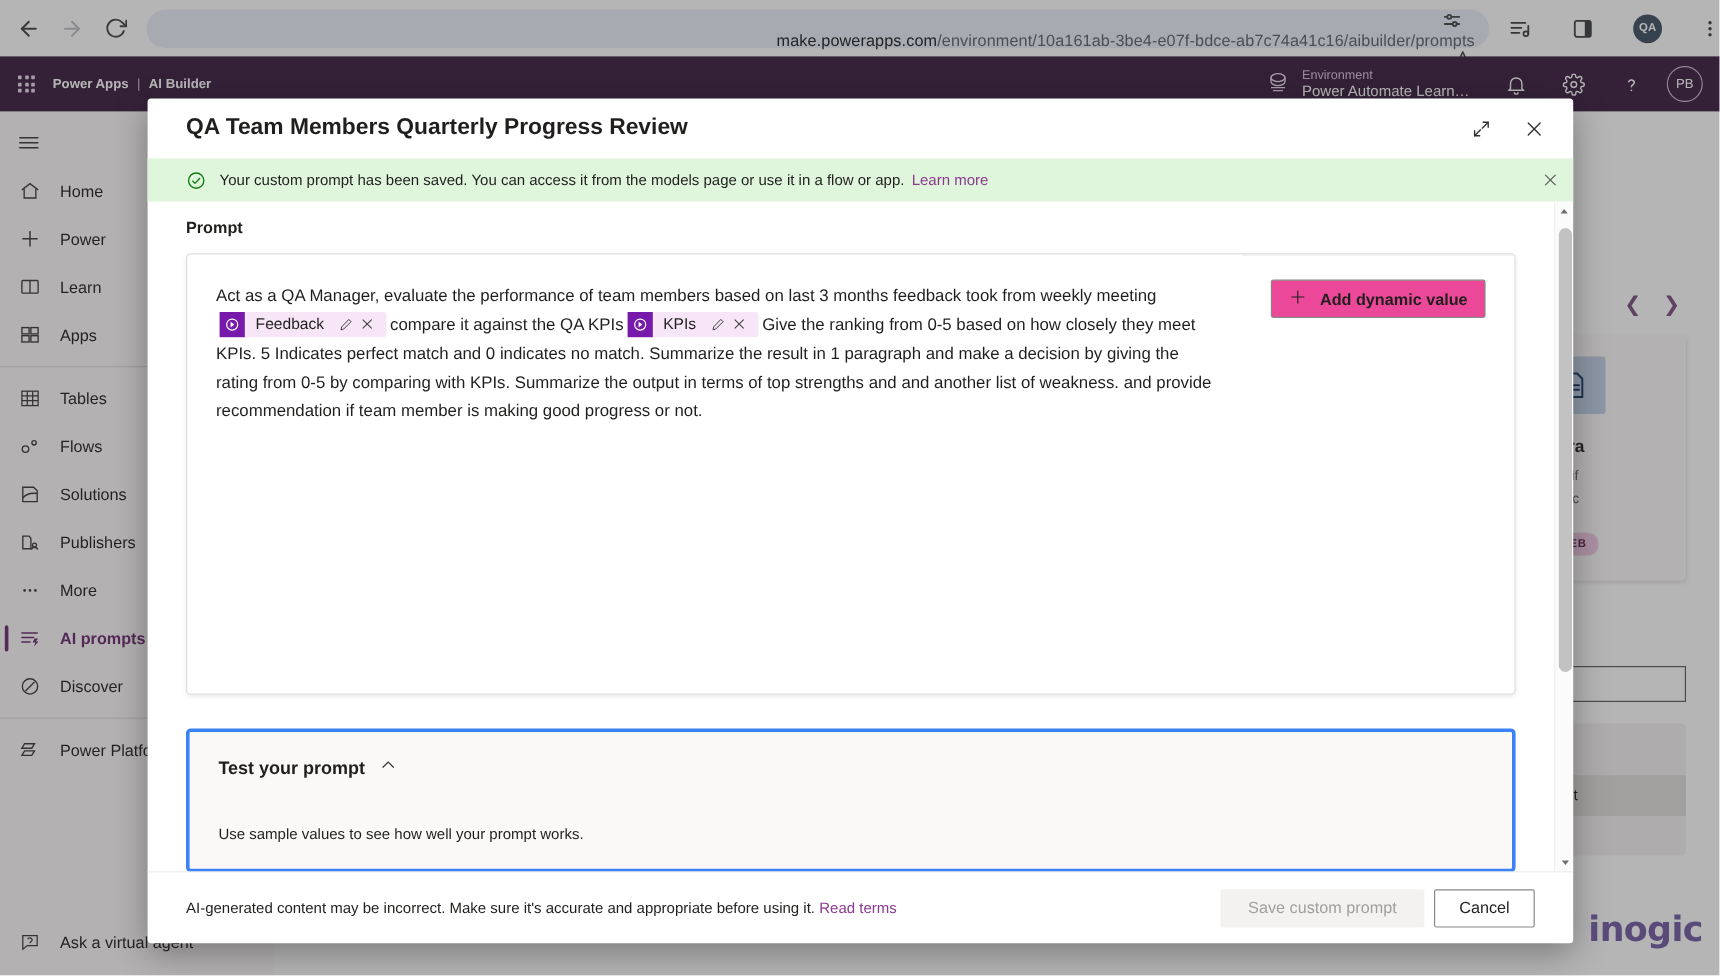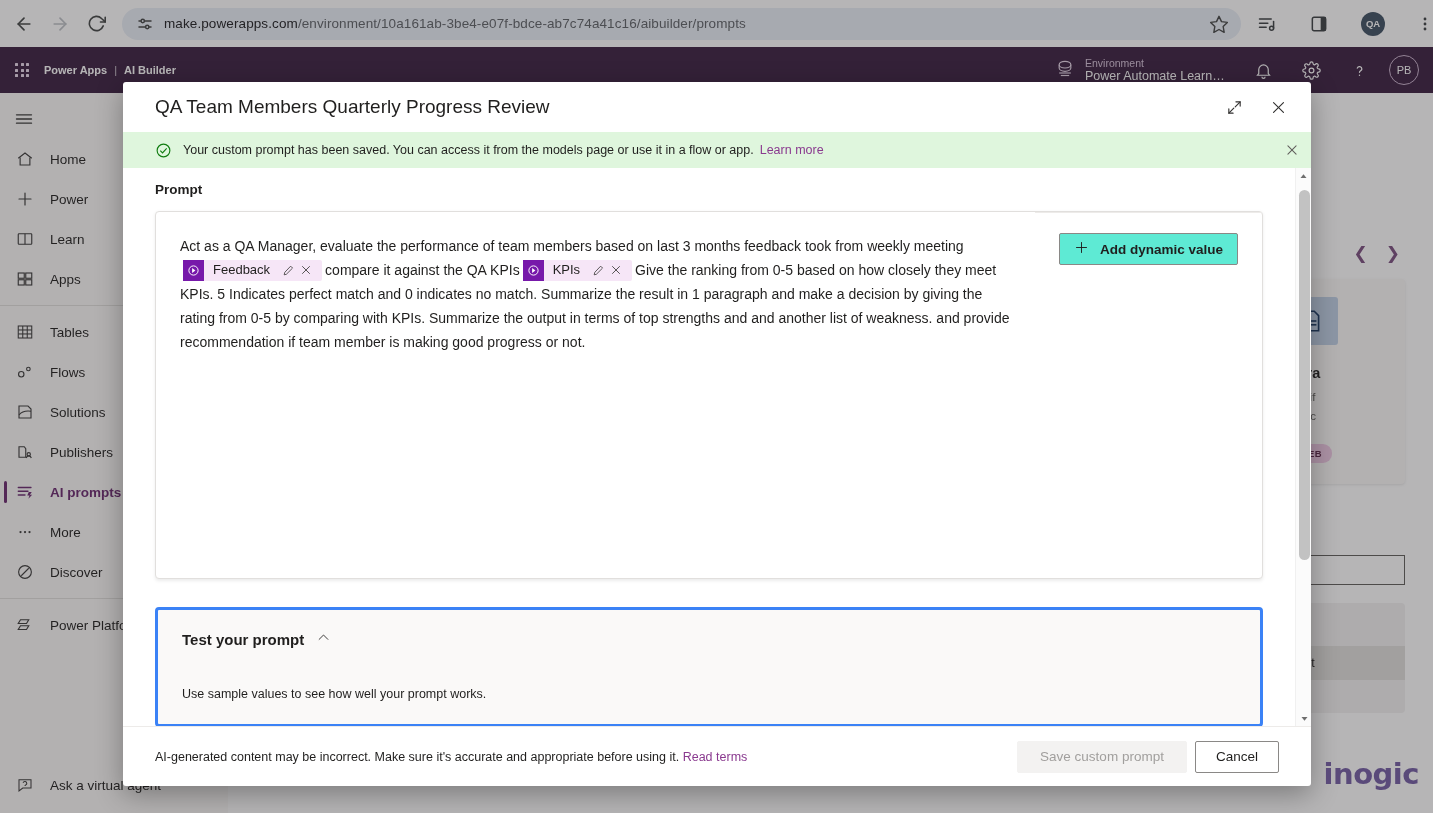--- a/index.html
+++ b/index.html
@@ -22,21 +22,21 @@
     width: 32px; height: 32px; border-radius: 50%;
     display: flex; align-items: center; justify-content: center;
     color: #444746; cursor: pointer;
   }
   .nav-btn svg { display:block; }
   .nav-btn.disabled { color: #bdc1c6; }
   .omnibox {
     margin-left: 10px;
     height: 32px; width: 1135px;
     background: #e9eef6; border-radius: 16px;
-    display: flex; align-items: center; padding: 0 12px 0 14px;
+    display: flex; align-items: flex-end; padding: 0 12px 0 14px; flex-direction: column;
   }
   .omni-icon { width: 18px; height: 18px; color: #444746; margin-right: 10px; flex: none; }
   .url-text {
     font-size: 13.5px; color: #5f6368; white-space: nowrap;
     letter-spacing: 0.1px;
   }
   .url-text .host { color: #202124; }
   .star-btn { margin-left: auto; width: 20px; height: 20px; color: #444746; cursor: pointer; }
   .chrome-right { display: flex; align-items: center; gap: 32px; padding-left: 16px; }
   .chrome-ico { width: 20px; height: 20px; color: #3c4043; cursor: pointer; }
@@ -137,21 +137,21 @@
   
   .modal {
     position: absolute; left: 123px; top: 82px; width: 1188px; height: 704px;
     background: #ffffff; border-radius: 3px; z-index: 60;
     box-shadow: 0 8px 28px rgba(0,0,0,.32);
     display: flex; flex-direction: column;
   }
   .modal-head {
     height: 50px; display: flex; align-items: center; padding: 0 18px 0 32px; flex: none;
   }
-  .modal-title { font-size: 19px; font-weight: normal; color: #201f1e; }
+  .modal-title { font-size: 19px; font-weight: bold; color: #201f1e; }
   .modal-head-actions { margin-left: auto; display: flex; align-items: center; gap: 14px; }
   .head-ico { width: 30px; height: 30px; display:flex; align-items:center; justify-content:center; color:#323130; cursor:pointer; }
 
   .banner {
     margin: 0 0 0 0; height: 36px; background: #dff6dd;
     display: flex; align-items: center; padding: 0 12px 0 32px; flex: none;
   }
   .banner-ico { color: #107c10; margin-right: 11px; display:flex; }
   .banner-txt { font-size: 12.5px; color: #201f1e; }
   .banner-link { color: #8a3a8f; text-decoration: none; margin-left: 6px; font-size: 12.5px; cursor: pointer; }
@@ -180,21 +180,21 @@
     width: 21px; height: 21px; background: #7719aa; color:#fff;
     display:flex; align-items:center; justify-content:center; flex:none;
   }
   .chip-label { font-size: 13px; color: #201f1e; padding: 0 9px; }
   .chip-act { width: 18px; display:flex; align-items:center; justify-content:center; color:#3b3a39; cursor:pointer; }
   .chip-act.last { margin-right: 7px; }
 
   .prompt-foot { border-top: 1px solid #edebe9; padding: 20px 24px; }
   .add-dyn {
     display: inline-flex; align-items: center; gap: 11px;
-    border: 1px solid #8a8886; background: #5eead4; border-radius: 2px;
+    border: 1px solid #8a8886; background: #ec4899; border-radius: 2px;
     height: 32px; padding: 0 14px; font-size: 13.5px; font-weight: 600; color: #201f1e;
     cursor: pointer;
   }
 
   .test-card {
     margin-top: 28px; background: #faf9f8; border: 3px solid #3b82f6; border-radius: 4px;
     height: 120px; padding: 20px 24px;
   }
   .test-head { display: flex; align-items: center; gap: 12px; cursor: pointer; }
   .test-title { font-size: 15px; font-weight: 600; color: #201f1e; }
@@ -437,40 +437,40 @@
   <div class="nav-item">
     <span class="nav-ico">
         <svg width="18" height="18" viewBox="0 0 24 24" fill="none" stroke="currentColor" stroke-width="1.5">
           <path d="M4 5h7l2 2.5h0V19H4z"></path>
           <circle cx="17" cy="15" r="2.2"></circle>
           <path d="M13.6 20c.4-1.7 1.8-2.6 3.4-2.6s3 .9 3.4 2.6"></path>
         </svg>
       </span>
     <span>Publishers</span>
   </div>
+  <div class="nav-item">
+    <span class="nav-ico">
+        <svg width="18" height="18" viewBox="0 0 24 24" fill="currentColor">
+          <circle cx="6" cy="12" r="1.5"></circle>
+          <circle cx="12" cy="12" r="1.5"></circle>
+          <circle cx="18" cy="12" r="1.5"></circle>
+        </svg>
+      </span>
+    <span>More</span>
+  </div>
   <div class="nav-item active">
     <span class="nav-ico">
         <svg width="18" height="18" viewBox="0 0 24 24" stroke="currentColor" stroke-width="1.7" stroke-linecap="round">
           <line x1="3" y1="6" x2="20" y2="6"></line>
           <line x1="3" y1="11" x2="16" y2="11"></line>
           <line x1="3" y1="16" x2="12" y2="16"></line>
           <polygon points="17,12 21,12 18.5,15.5 21.5,15.5 16.5,21 18,16.5 15,16.5" fill="currentColor" stroke="none"></polygon>
         </svg>
       </span>
     <span>AI prompts</span>
-  </div>
-  <div class="nav-item">
-    <span class="nav-ico">
-        <svg width="18" height="18" viewBox="0 0 24 24" fill="currentColor">
-          <circle cx="6" cy="12" r="1.5"></circle>
-          <circle cx="12" cy="12" r="1.5"></circle>
-          <circle cx="18" cy="12" r="1.5"></circle>
-        </svg>
-      </span>
-    <span>More</span>
   </div>
   <div class="nav-item">
     <span class="nav-ico">
         <svg width="18" height="18" viewBox="0 0 24 24" fill="none" stroke="currentColor" stroke-width="1.5">
           <circle cx="12" cy="12" r="8.5"></circle>
           <line x1="7" y1="17" x2="17" y2="7"></line>
         </svg>
       </span>
     <span>Discover</span>
   </div>

